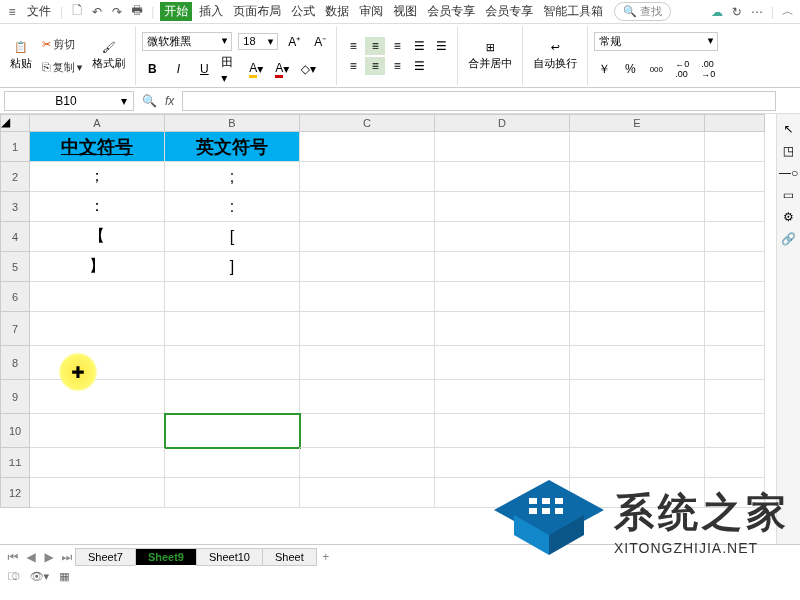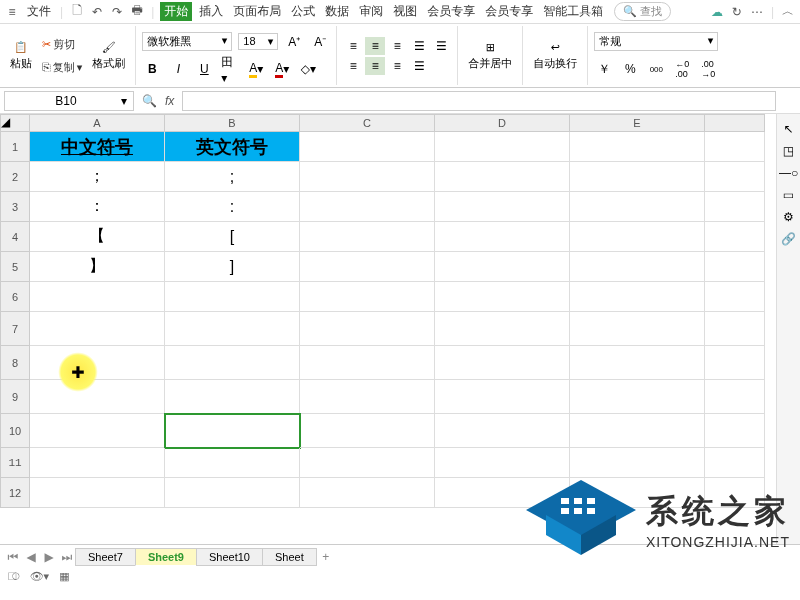--- a/index.html
+++ b/index.html
@@ -33,26 +33,26 @@
 .hdr-cell { background: #00aef0; font-weight: bold; font-size: 18px; color: #000; }
 .row-flex { display: flex; }
 .grid-body { flex: 1; overflow: hidden; }
 .selected-cell { outline: 2px solid #2d9830; outline-offset: -1px; }
 .cursor-highlight { position: absolute; width: 40px; height: 40px; border-radius: 50%; background: radial-gradient(circle, #ffe94a 0%, #fff96a 60%, transparent 70%); left: 58px; top: 238px; z-index: 5; display: flex; align-items: center; justify-content: center; pointer-events: none; }
 .cursor-highlight::after { content: "✚"; font-size: 16px; color: #000; }
 .right-pane { width: 24px; background: #f5f5f5; border-left: 1px solid #ddd; display: flex; flex-direction: column; align-items: center; gap: 8px; padding-top: 8px; }
 .sheet-tabs { height: 24px; display: flex; align-items: center; border-top: 1px solid #ccc; gap: 0; padding-left: 4px; }
 .nav-btn { width: 18px; text-align: center; color: #888; }
 .sheet-tab { padding: 2px 12px; border: 1px solid #ccc; background: #f0f0f0; font-size: 11px; margin-left: -1px; }
-.sheet-tab.active { background: #fef9c3; color: #2d9830; font-weight: bold; border-bottom: 1px solid #fff; }
+.sheet-tab.active { background: #000000; color: #2d9830; font-weight: bold; border-bottom: 1px solid #fff; }
 .status-bar { display: flex; align-items: center; gap: 10px; padding-left: 8px; padding-top: 2px; font-size: 11px; color: #666; }
 .watermark { position: absolute; right: 10px; bottom: 40px; display: flex; align-items: center; gap: 10px; z-index: 20; }
 .wm-logo { width: 110px; height: 80px; position: relative; }
 .wm-text { display: flex; flex-direction: column; }
-.wm-main { font-size: 32px; font-weight: bold; letter-spacing: 4px; color: #333; }
+.wm-main { font-size: 40px; font-weight: bold; letter-spacing: 4px; color: #333; }
 .wm-sub { font-size: 14px; color: #333; letter-spacing: 1px; }
 svg { display: block; }
 </style>
 </head>
 <body>
 
 <div class="menubar">
   <span class="menu-icon">≡</span>
   <span class="txt">文件</span>
   <span class="sep">|</span>

